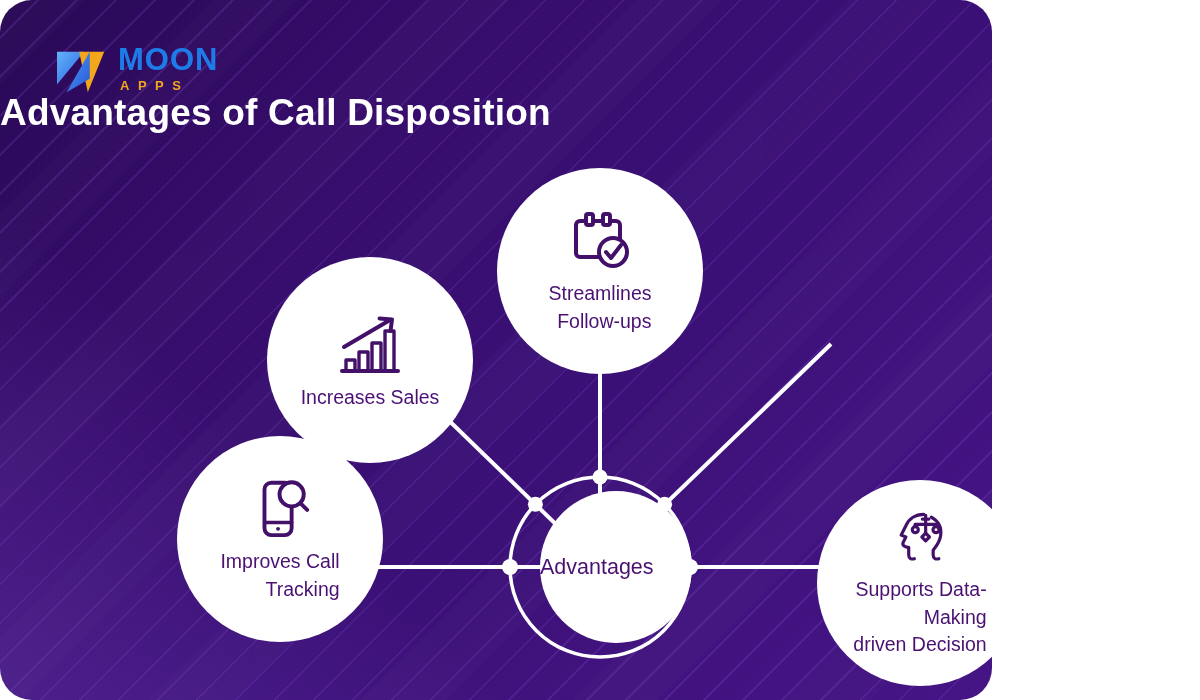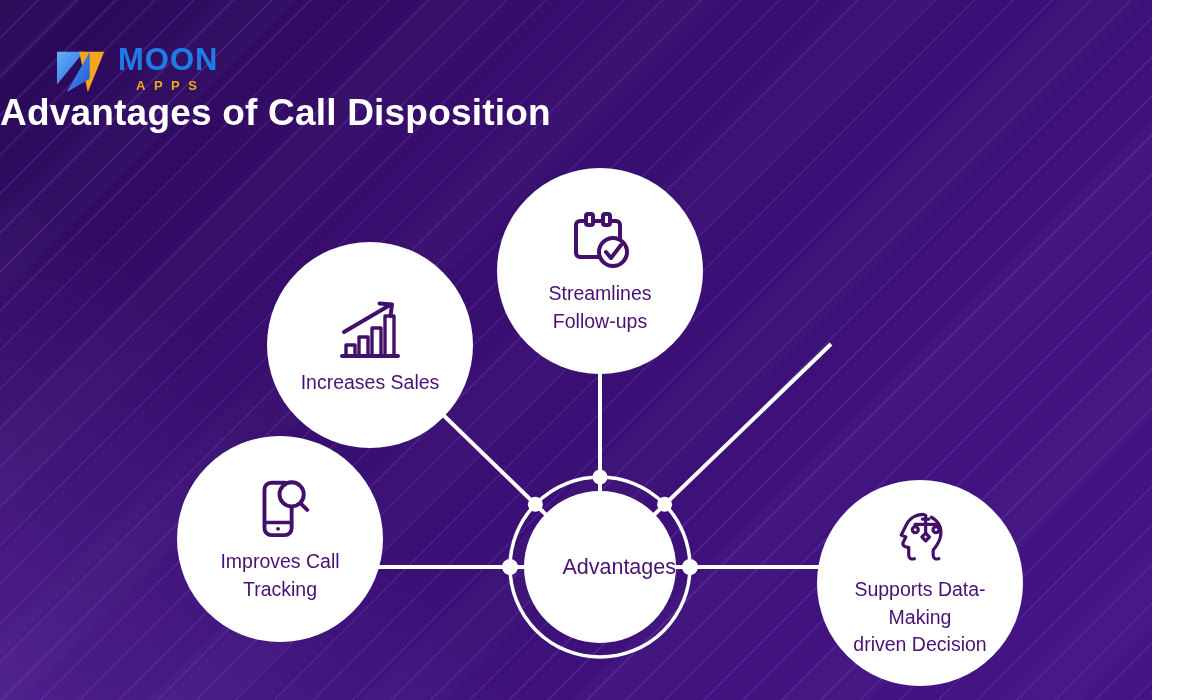--- a/index.html
+++ b/index.html
@@ -1,51 +1,52 @@
 <!DOCTYPE html>
 <html><head>
 <meta charset="utf-8">
 <style>
   html,body{margin:0;padding:0;}
   body{font-family:"Liberation Sans", sans-serif;}
   .canvas{
-    position:relative;width:1152px;height:700px;overflow:hidden;
+    position:relative;width:992px;height:700px;overflow:hidden;
     background:
       linear-gradient(45deg, rgba(150,92,235,0.22) 0%, rgba(150,92,235,0) 30%),
       linear-gradient(135deg, #290956 0%, #360d6b 28%, #3a1076 55%, #44148300 70%),
       linear-gradient(135deg, #320c63 0%, #3a0f74 45%, #451585 100%);
+    border-radius: 32px;
   }
   .stripes{
     position:absolute;inset:0;pointer-events:none;
     background:
       repeating-linear-gradient(135deg, rgba(255,255,255,0.035) 0 60px, rgba(255,255,255,0) 60px 150px),
       repeating-linear-gradient(135deg, rgba(167,108,255,0) 0 26px, rgba(167,108,255,0.30) 26px 27.6px);
     opacity:.5;
   }
   .logo{position:absolute;left:54px;top:44px;display:flex;align-items:flex-start;gap:6px;}
   .logo-mark{display:block;margin-top:4px;}
   .logo-text{line-height:1;}
   .logo-moon{color:#1e7ce9;font-size:31px;font-weight:700;letter-spacing:1px;}
-  .logo-apps{color:#f2a81d;font-size:13px;font-weight:700;letter-spacing:8.5px;margin-top:4px;margin-left:18px;}
+  .logo-apps{color:#f2a81d;font-size:13px;font-weight:700;letter-spacing:8.5px;margin-top:4px;margin-left:2px;}
   .title{
     position:absolute;top:92px;left:0;width:100%;
     color:#ffffff;font-size:37px;font-weight:700;letter-spacing:0.2px;
   }
   .connections{position:absolute;left:0;top:0;}
   .node{
     position:absolute;width:206px;height:206px;border-radius:50%;background:#ffffff;
     display:flex;flex-direction:column;align-items:center;justify-content:center;
     text-align:center;
   }
   .node .icon{flex:0 0 auto;margin-bottom:9px;}
   .node-label{color:#4a1173;font-size:19.5px;font-weight:500;line-height:1.42;}
-  .node-label span{display:block;}
+  .node-label span{display:block;text-align:right;}
   .center-node{
-    position:absolute;left:524px;top:491px;width:152px;height:152px;border-radius:50%;
-    background:#ffffff;display:flex;align-items:center;justify-content:flex-end;
+    position:absolute;left:540px;top:491px;width:152px;height:152px;border-radius:50%;
+    background:#ffffff;display:flex;align-items:center;justify-content:flex-start;
   }
   .center-label{color:#4a1173;font-size:21.5px;font-weight:500;}
   svg .stroke{fill:none;stroke:#431069;stroke-width:4;stroke-linecap:round;stroke-linejoin:round;}
   svg .stroke-thin{fill:none;stroke:#431069;stroke-width:3.4;stroke-linecap:round;stroke-linejoin:round;}
   svg .fillp{fill:#431069;stroke:none;}
   svg .whitefill{fill:#ffffff;stroke:#431069;stroke-width:4;}
 </style>
 </head>
 <body>
 
@@ -87,21 +88,21 @@
     <circle cx="600" cy="567" r="90" fill="none" stroke="#ffffff" stroke-width="3.5"></circle>
     <g fill="#ffffff">
       <circle cx="600" cy="477" r="7.5"></circle>
       <circle cx="535.4" cy="504.3" r="7.5"></circle>
       <circle cx="664.6" cy="504.3" r="7.5"></circle>
       <circle cx="510" cy="567" r="8"></circle>
       <circle cx="690" cy="567" r="8"></circle>
     </g>
   </svg>
 
-  <div class="node" style="left:267px;top:242px;">
+  <div class="node" style="left:267px;top:257px;">
     <svg class="icon" width="76" height="66" viewBox="0 0 72 66">
       <path class="stroke" d="M8 62 H64"></path>
       <rect class="stroke-thin" x="12" y="51" width="9" height="11"></rect>
       <rect class="stroke-thin" x="25" y="43" width="9" height="19"></rect>
       <rect class="stroke-thin" x="38" y="34" width="9" height="28"></rect>
       <rect class="stroke-thin" x="51" y="22" width="9" height="40"></rect>
       <path class="stroke" d="M10 38 L56 11"></path>
       <path class="stroke" d="M45.5 9.5 L58 10.5 L56.5 22"></path>
     </svg>
     <div class="node-label">

